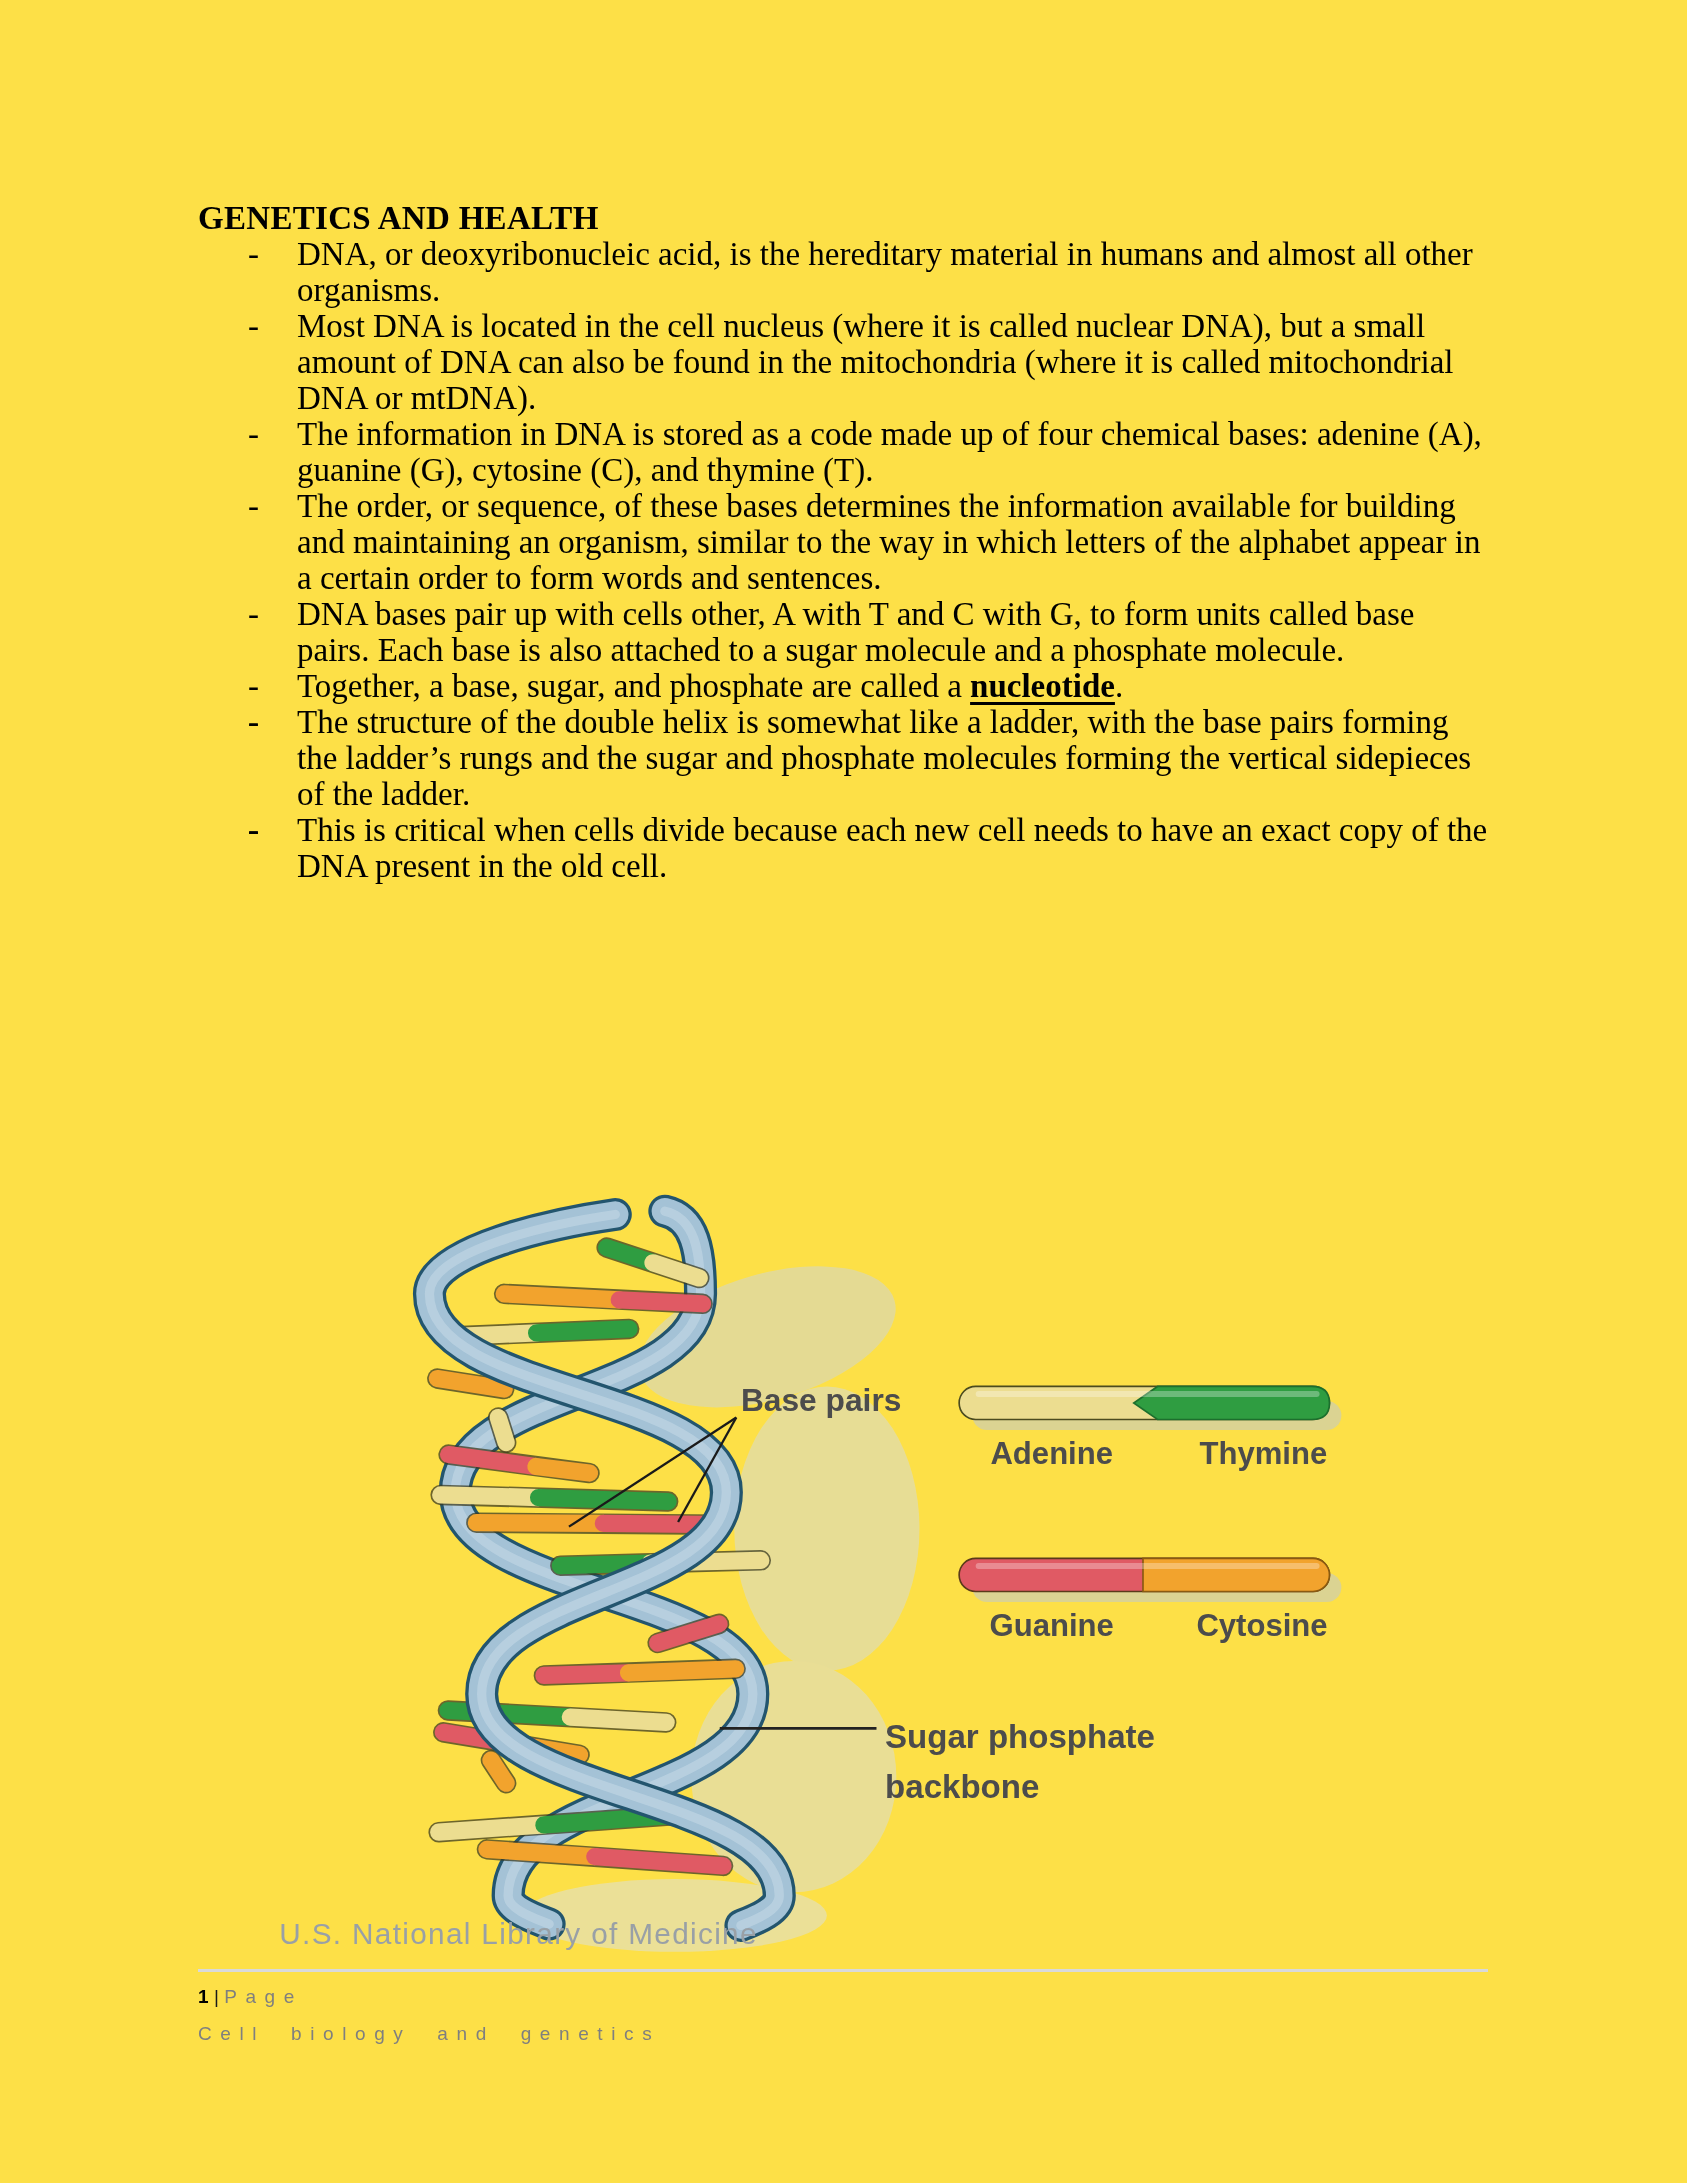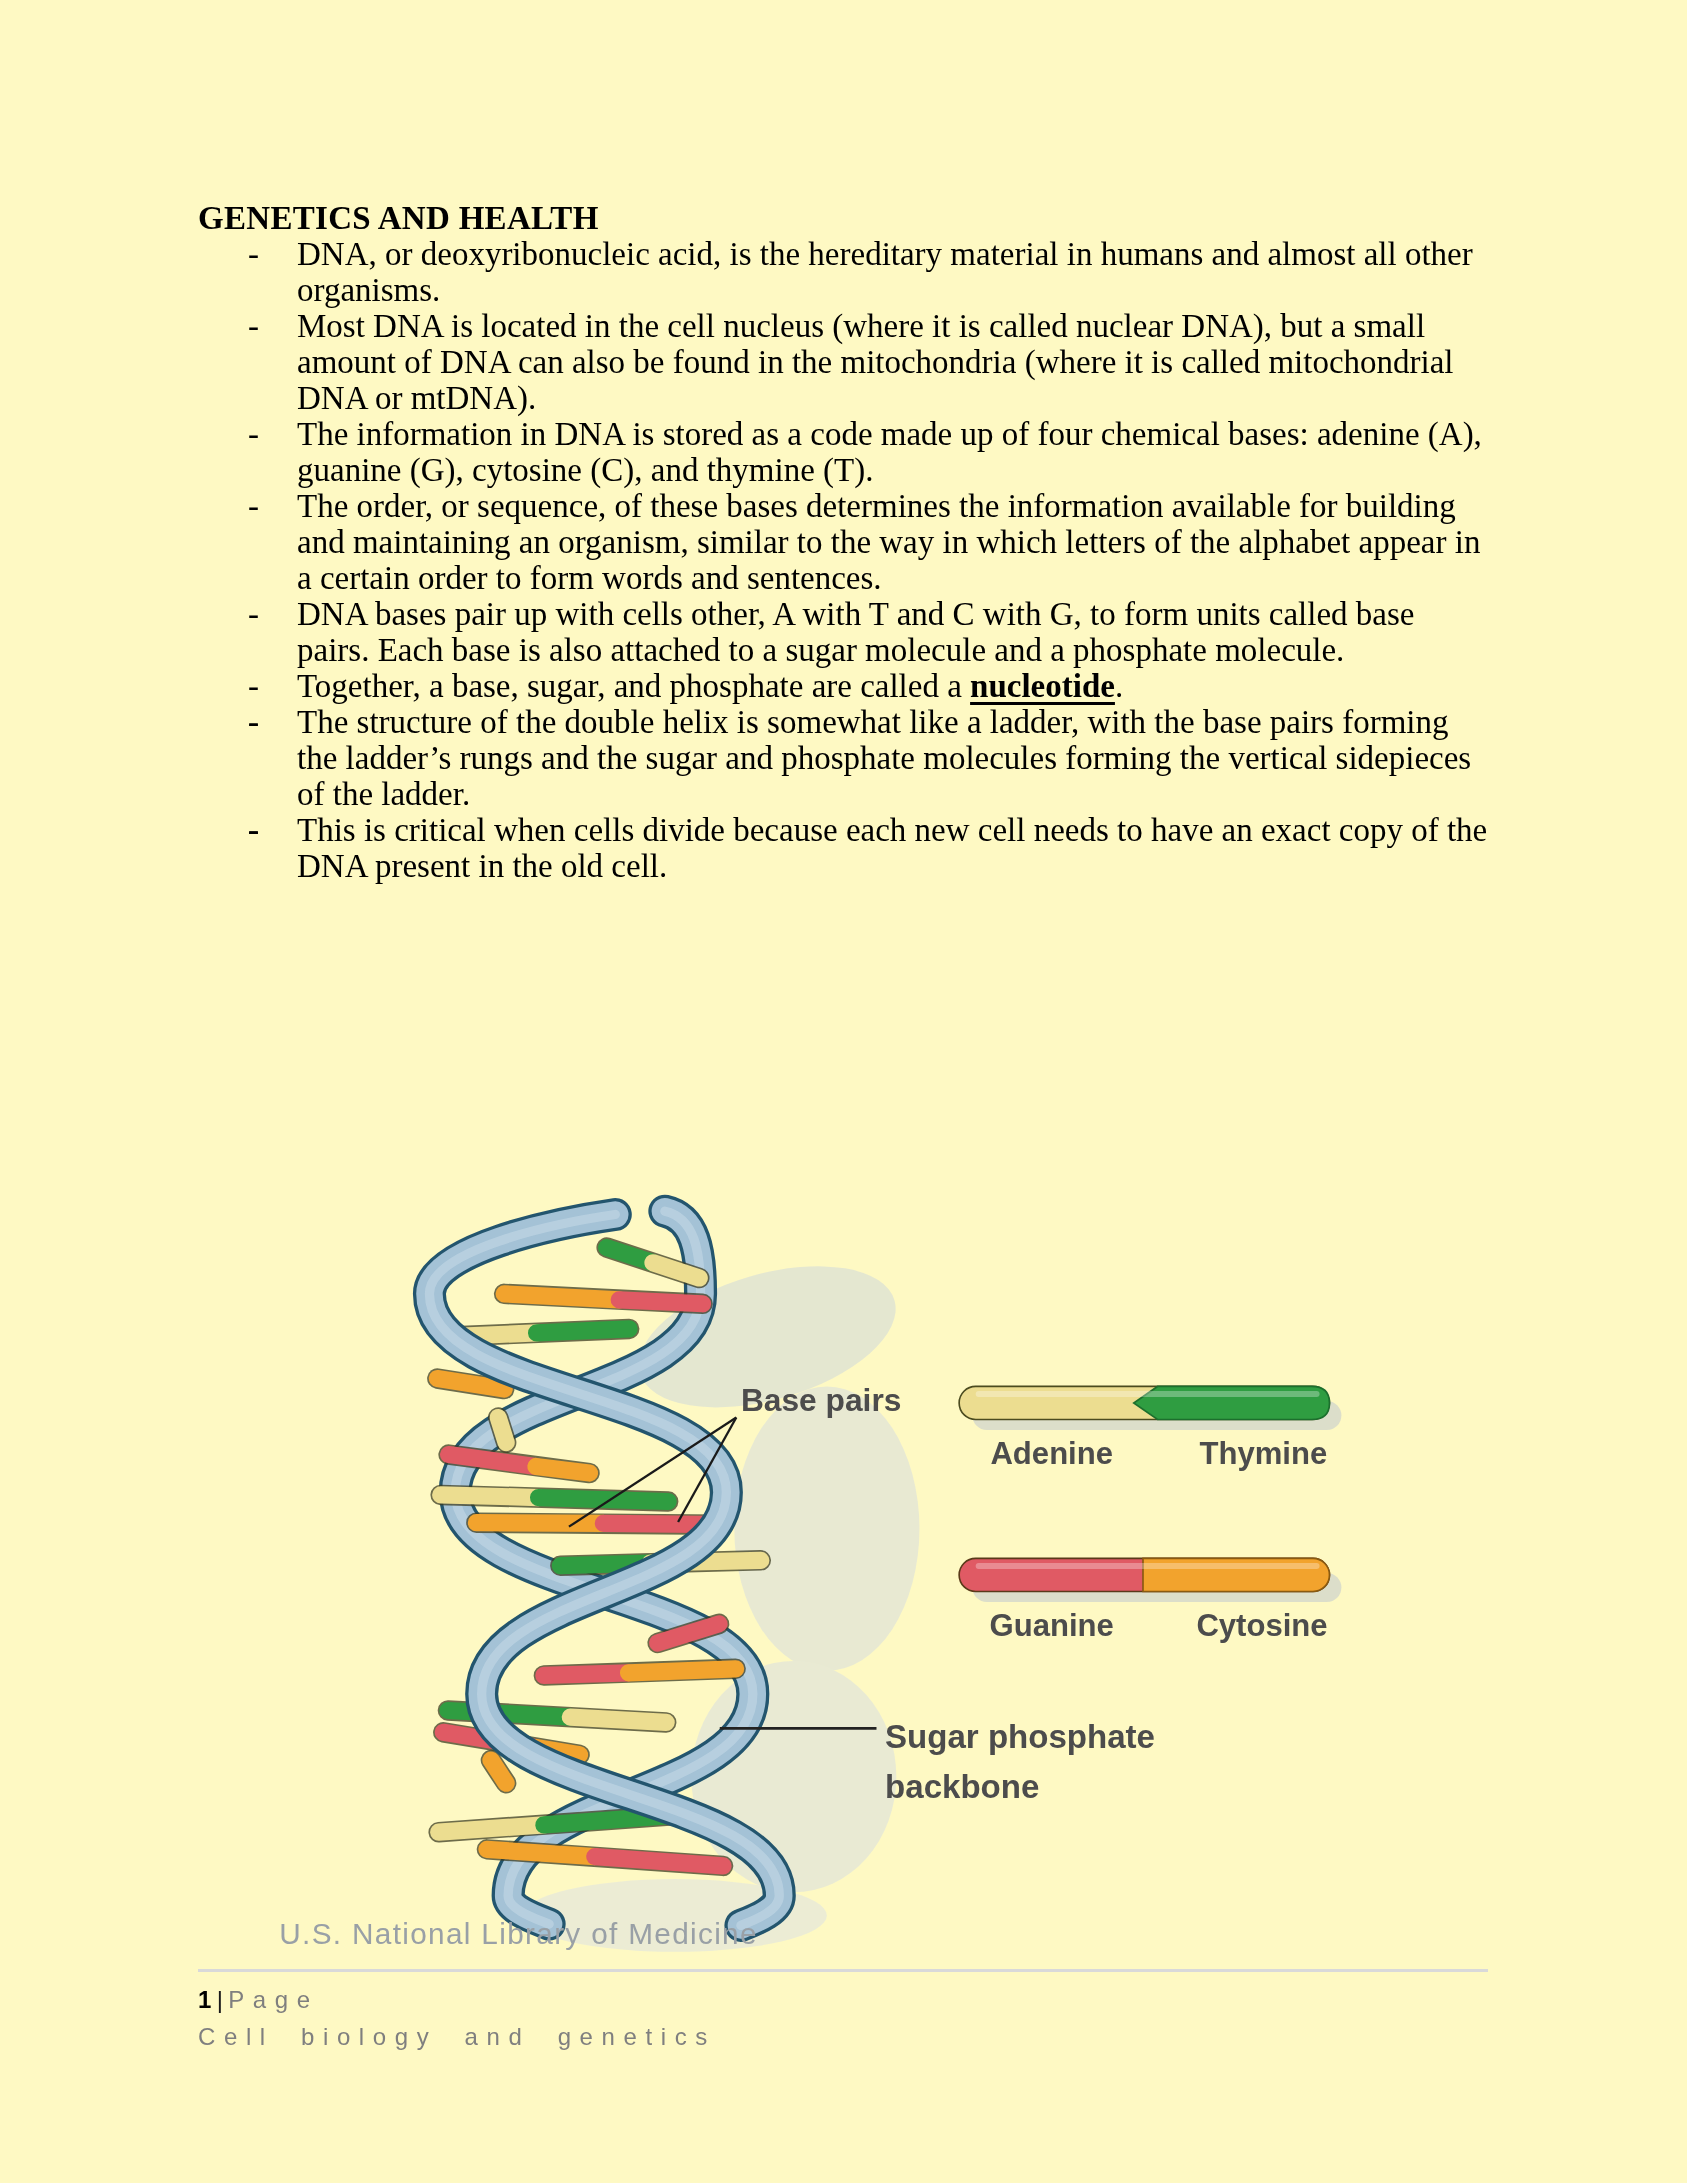--- a/index.html
+++ b/index.html
@@ -1,17 +1,17 @@
 <!DOCTYPE html>
 <html style="font-size:10.6px"><head>
 <meta charset="utf-8">
 <style>
   html,body{margin:0;padding:0;}
   body{width:1687px;height:2183px;background:#ffffff;font-family:"Liberation Serif","DejaVu Serif",serif;}
-  .page{position:relative;width:1687px;height:2183px;background:#fef9c3;overflow:hidden;}
+  .page{position:relative;width:1687px;height:2183px;background:#fde047;overflow:hidden;}
 
   
   .content{position:absolute;left:198px;top:200px;width:1290px;font-size:33px;line-height:36px;color:#000;}
   .doc-title{font-size:33px;font-weight:bold;margin:0;letter-spacing:0.3px;}
   .question{margin:36px 0 0 0;}
   ul.bullets{list-style:none;margin:0;padding:0;}
   ul.bullets li{position:relative;padding-left:99px;}
   ul.bullets .m{position:absolute;left:50px;top:0;}
   .nuc{font-weight:bold;text-decoration:underline;text-decoration-thickness:3.3px;text-underline-offset:4.6px;}
 
@@ -25,21 +25,21 @@
   .strand-hl{fill:none;stroke:#c6dae7;stroke-width:14;stroke-linecap:round;opacity:.55;}
   .rung-edge{fill:none;stroke:#3c3c22;stroke-width:31;stroke-linecap:round;opacity:.75;}
   .rh{fill:none;stroke-width:26;stroke-linecap:round;}
   .ptr{stroke:#1a1a1a;stroke-width:3.5;fill:none;}
   .barline{stroke:#222;stroke-width:4;fill:none;}
   .bar-outline{stroke:#4b4b1f;stroke-width:2.5;}
   .bar-outline2{stroke:#5a3a1a;stroke-width:2.5;}
 
   
   .footer-rule{position:absolute;left:198px;top:1969px;width:1290px;height:2.6px;background:#d9d9d9;}
-  .f1,.f2{position:absolute;left:198px;font-family:"Liberation Sans","DejaVu Sans",sans-serif;font-size:24px;letter-spacing:8.6px;word-spacing:12px;color:#7f7f7f;}
+  .f1,.f2{position:absolute;left:198px;font-family:"Liberation Sans","DejaVu Sans",sans-serif;font-size:19px;letter-spacing:8.6px;word-spacing:12px;color:#7f7f7f;}
   .f1{top:1986px;}
   .f2{top:2023px;}
   .f1 .num{color:#000;font-weight:bold;letter-spacing:5.3px;}
   .f1 .bar{color:#1a1a1a;letter-spacing:5.3px;}
 </style>
 </head>
 <body>
 
 <div class="page">
 

